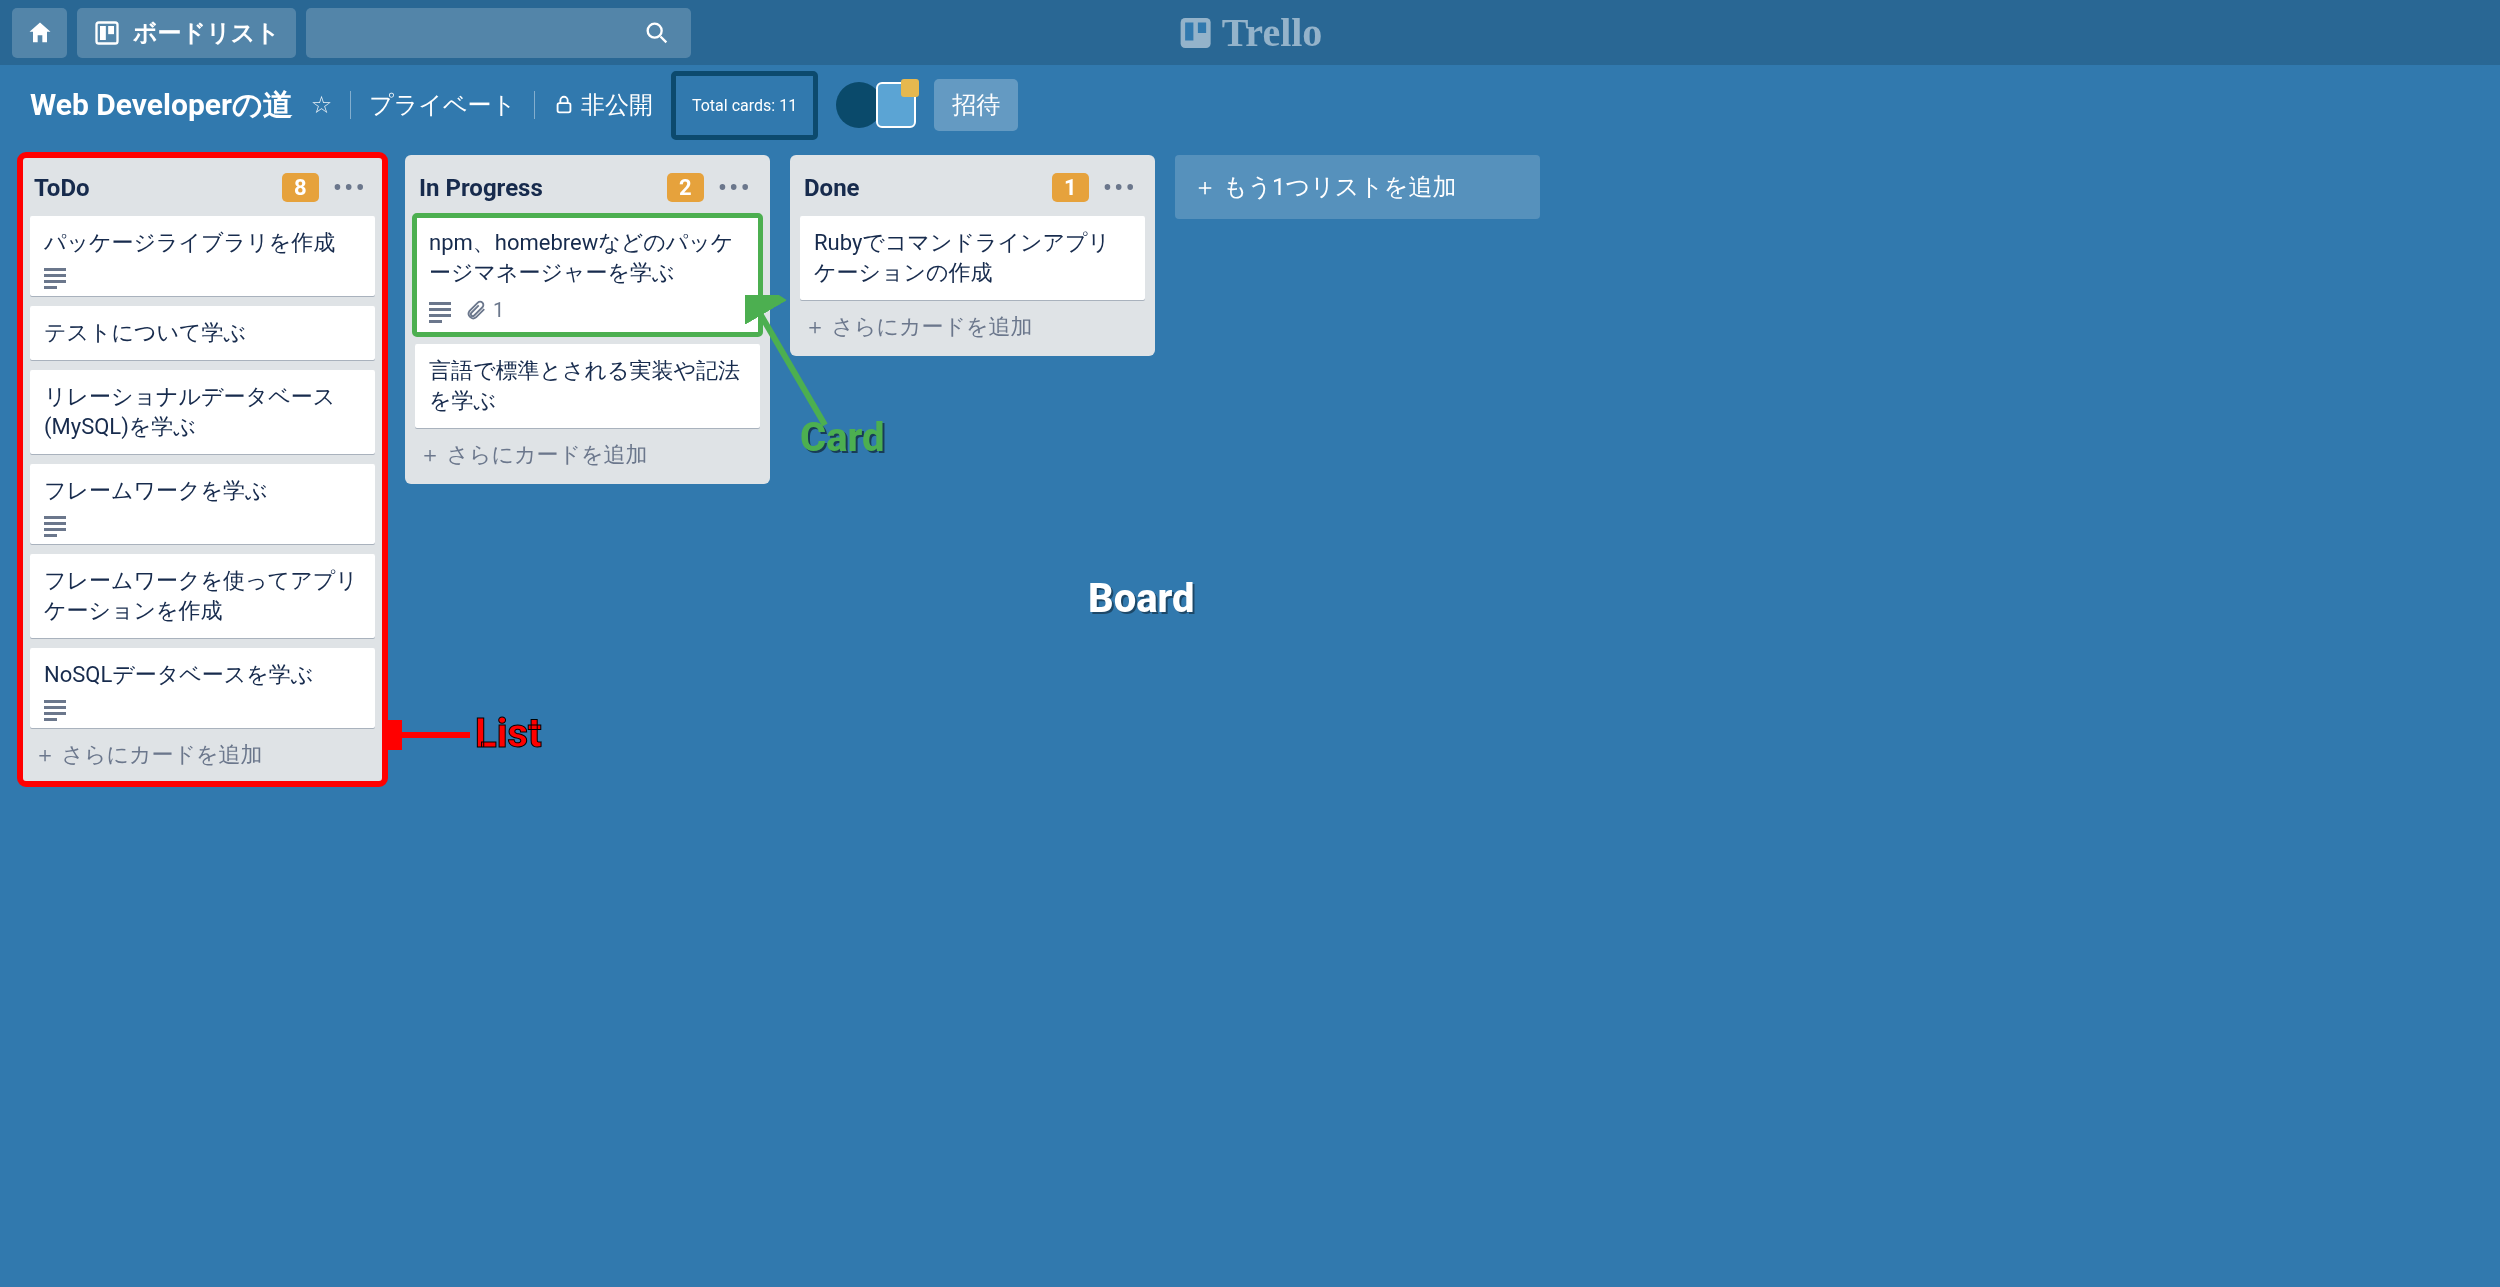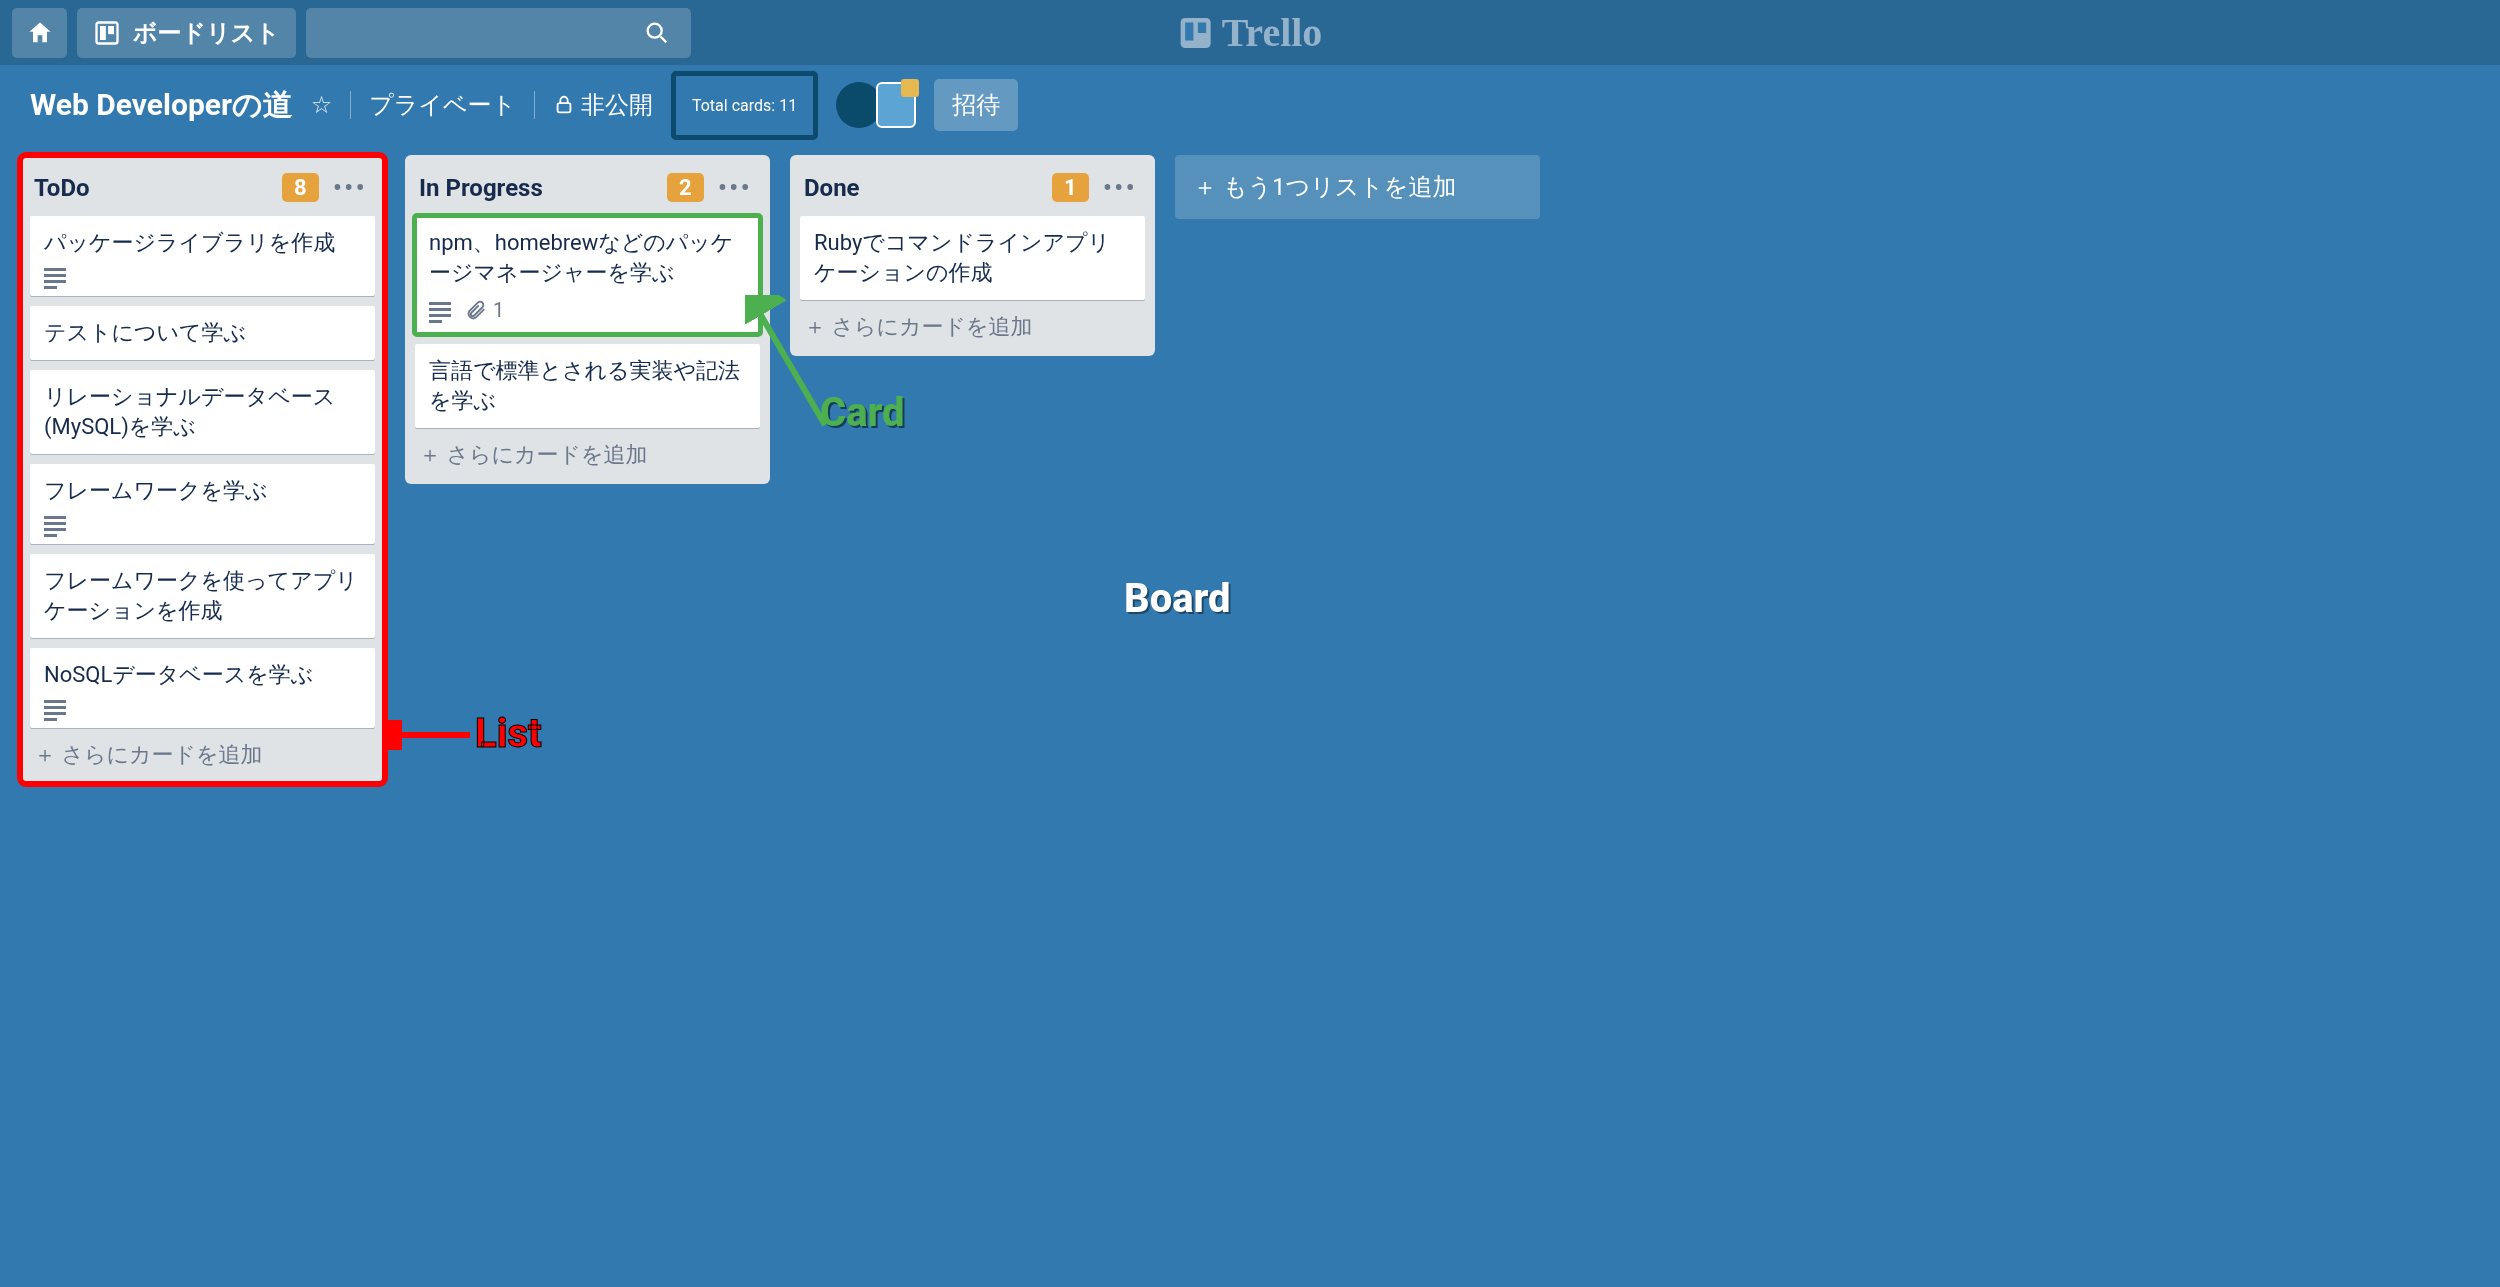--- a/index.html
+++ b/index.html
@@ -316,26 +316,26 @@
   <div class="add-list">＋ もう1つリストを追加</div>
 
   <svg class="arrow" style="left:745px; top:150px;" width="100" height="140">
       <defs>
         <marker id="ah-g" markerWidth="10" markerHeight="10" refX="2" refY="5" orient="auto">
           <path d="M0,0 L10,5 L0,10 z" fill="#4caf50"></path>
         </marker>
       </defs>
       <line x1="80" y1="130" x2="10" y2="10" stroke="#4caf50" stroke-width="6" marker-end="url(#ah-g)"></line>
     </svg>
-  <div class="anno card-label" style="left:800px; top:244px;margin-left:20px;">Card</div>
+  <div class="anno card-label" style="left:800px; top:269px;">Card</div>
 
   <svg class="arrow" style="left:385px; top:575px;" width="90" height="30">
       <defs>
         <marker id="ah-r" markerWidth="10" markerHeight="10" refX="2" refY="5" orient="auto">
           <path d="M0,0 L10,5 L0,10 z" fill="#ff0000"></path>
         </marker>
       </defs>
       <line x1="85" y1="15" x2="5" y2="15" stroke="#ff0000" stroke-width="6" marker-end="url(#ah-r)"></line>
     </svg>
   <div class="anno list-label" style="left:475px; top:565px;">List</div>
 
-  <div class="anno board-label" style="left:1124px; top:430px;text-align:center;">Board</div>
+  <div class="anno board-label" style="left:1088px; top:430px;text-align:center;">Board</div>
 </div>
 
 </body></html>

